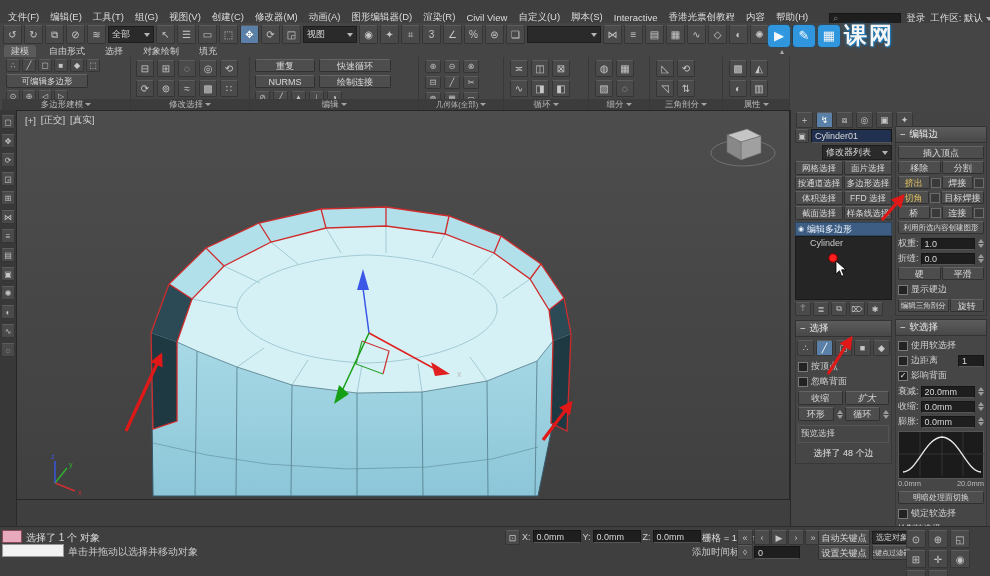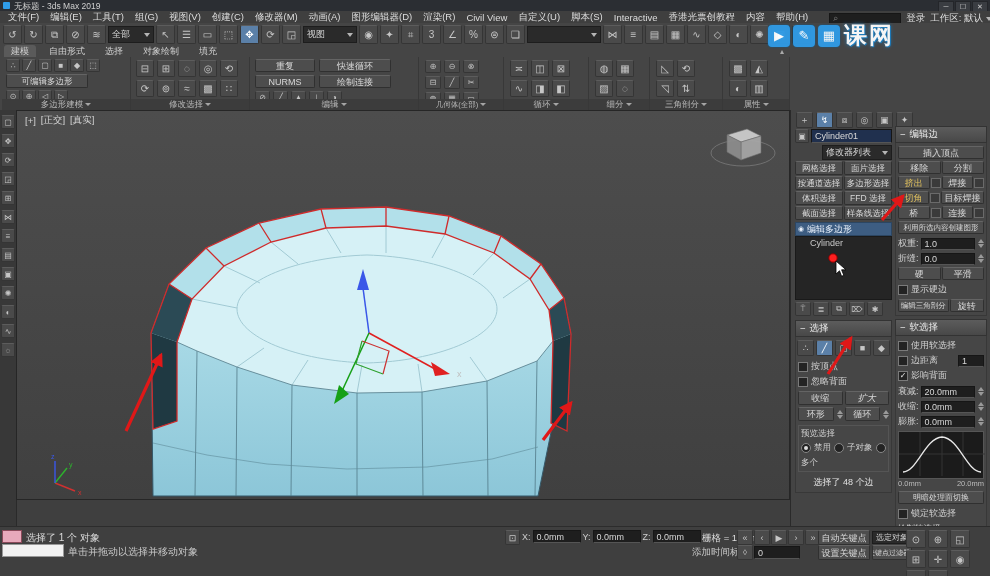--- a/index.html
+++ b/index.html
@@ -47,29 +47,20 @@
   .row{display:flex;gap:1px;align-items:center;}
   .lbl{font-size:9px;color:#cfcfcf;white-space:nowrap;}
   .wm-sq{width:22px;height:22px;border-radius:4px;background:#2f9ce8;color:#fff;display:inline-flex;
        align-items:center;justify-content:center;font-size:13px;box-shadow:0 0 2px #0b5d96;}
 </style>
 </head>
 <body>
 
 <div class="app">
 
-  <div class="abs" style="left:0;top:0;width:990px;height:11px;background:#2b2e33;border-bottom:1px solid #1e2023;">
-    <span class="abs" style="left:3px;top:2px;width:7px;height:7px;background:#2f9ce8;border-radius:1px;"></span>
-    <span class="abs" style="left:14px;top:1px;font-size:8.5px;color:#cfcfcf;">无标题 - 3ds Max 2019</span>
-    <span class="abs flex" style="right:2px;top:1px;gap:1px;">
-      <span class="wbtn">─</span>
-      <span class="wbtn">☐</span>
-      <span class="wbtn">✕</span>
-    </span>
-  </div>
 
   <div class="abs flex" style="left:0;top:11px;width:990px;height:12px;background:#3f3f3f;border-bottom:1px solid #2e2e2e;padding-left:6px;gap:7px;font-size:9.5px;">
     <span class="flex" style="gap:7px;">
         <span class="mitem">文件(F)</span>
         <span class="mitem">编辑(E)</span>
         <span class="mitem">工具(T)</span>
         <span class="mitem">组(G)</span>
         <span class="mitem">视图(V)</span>
         <span class="mitem">创建(C)</span>
         <span class="mitem">修改器(M)</span>
@@ -467,28 +458,20 @@
               <i class="dn"></i>
             </span>
           <span class="btn" style="flex:1;height:12px;">循环</span>
           <span class="spin">
               <i class="up"></i>
               <i class="dn"></i>
             </span>
         </div>
         <div style="border:1px solid #555;margin-top:4px;padding:2px;">
           <div class="lbl" style="font-size:8.5px;">预览选择</div>
-          <div class="flex" style="gap:3px;margin-top:2px;flex-wrap:wrap;">
-            <span class="rad on"></span>
-            <span class="lbl" style="font-size:8.5px;">禁用</span>
-            <span class="rad"></span>
-            <span class="lbl" style="font-size:8.5px;">子对象</span>
-            <span class="rad"></span>
-            <span class="lbl" style="font-size:8.5px;">多个</span>
-          </div>
         </div>
         <div style="text-align:center;font-size:9px;color:#e0e0e0;margin-top:4px;">选择了 48 个边</div>
       </div>
     </div>
 
     <div class="abs" style="left:104px;top:16px;width:92px;">
       <div class="rollhead">
         <span>−</span>
         <span>编辑边</span>
       </div>

